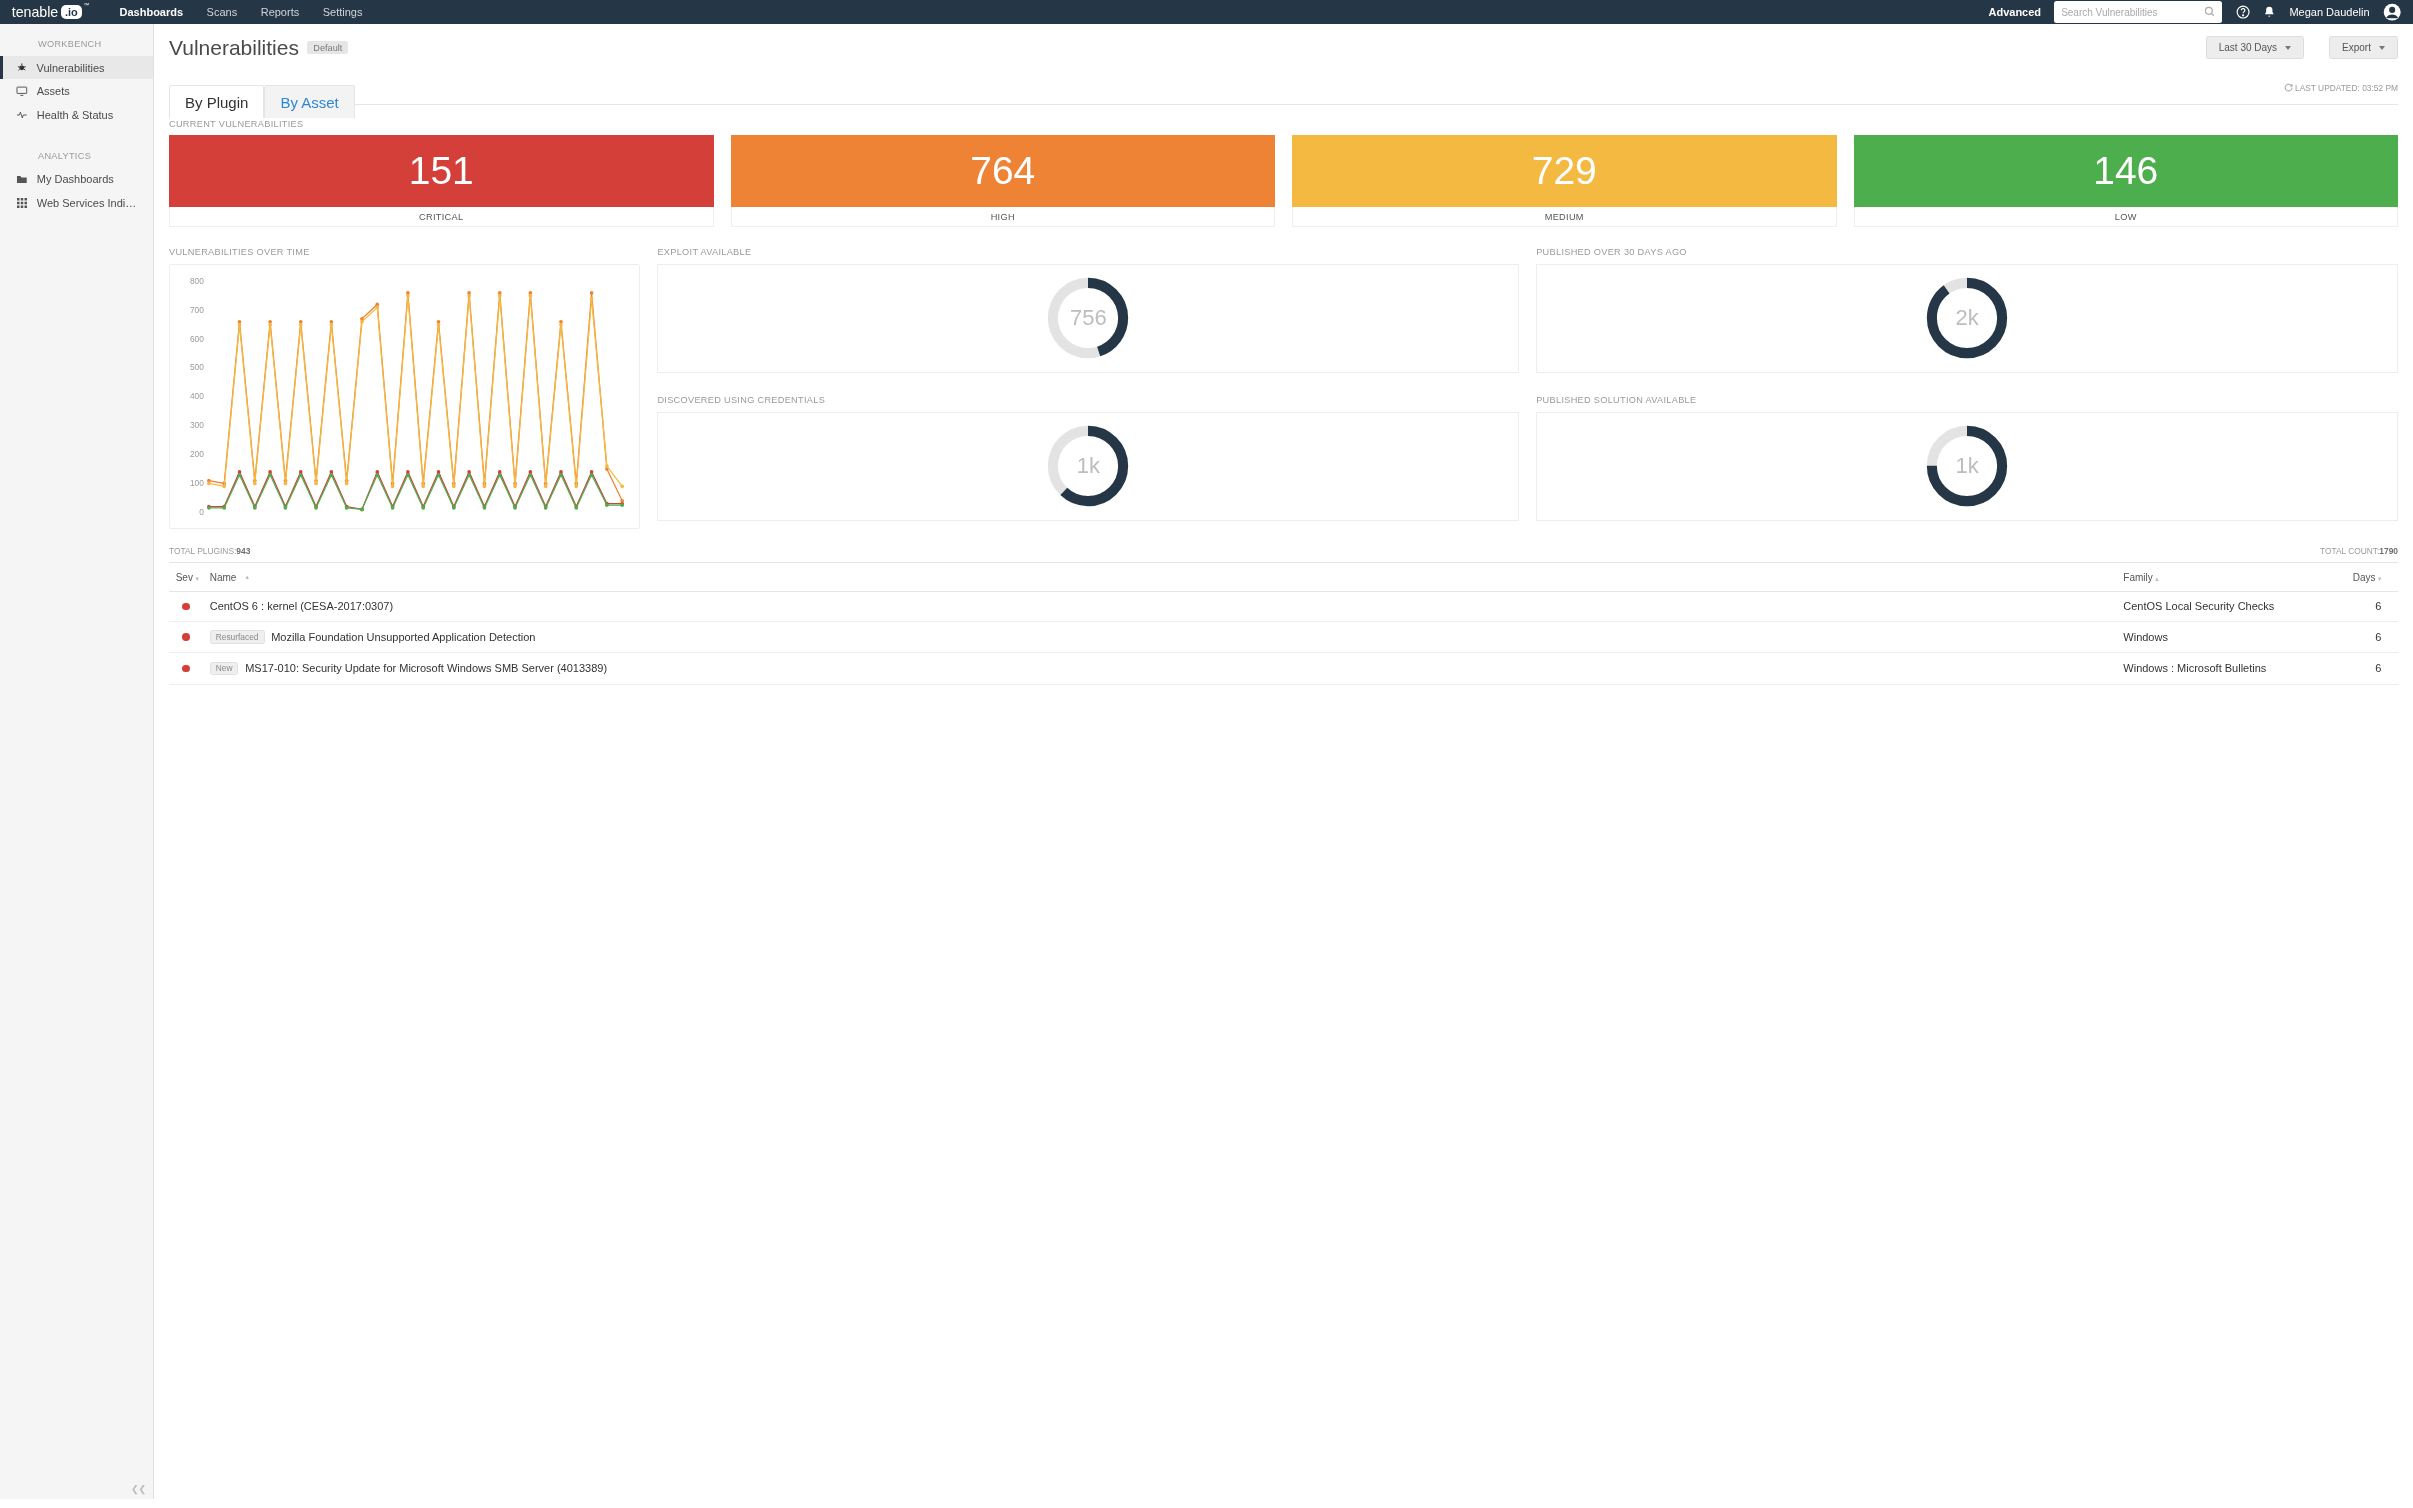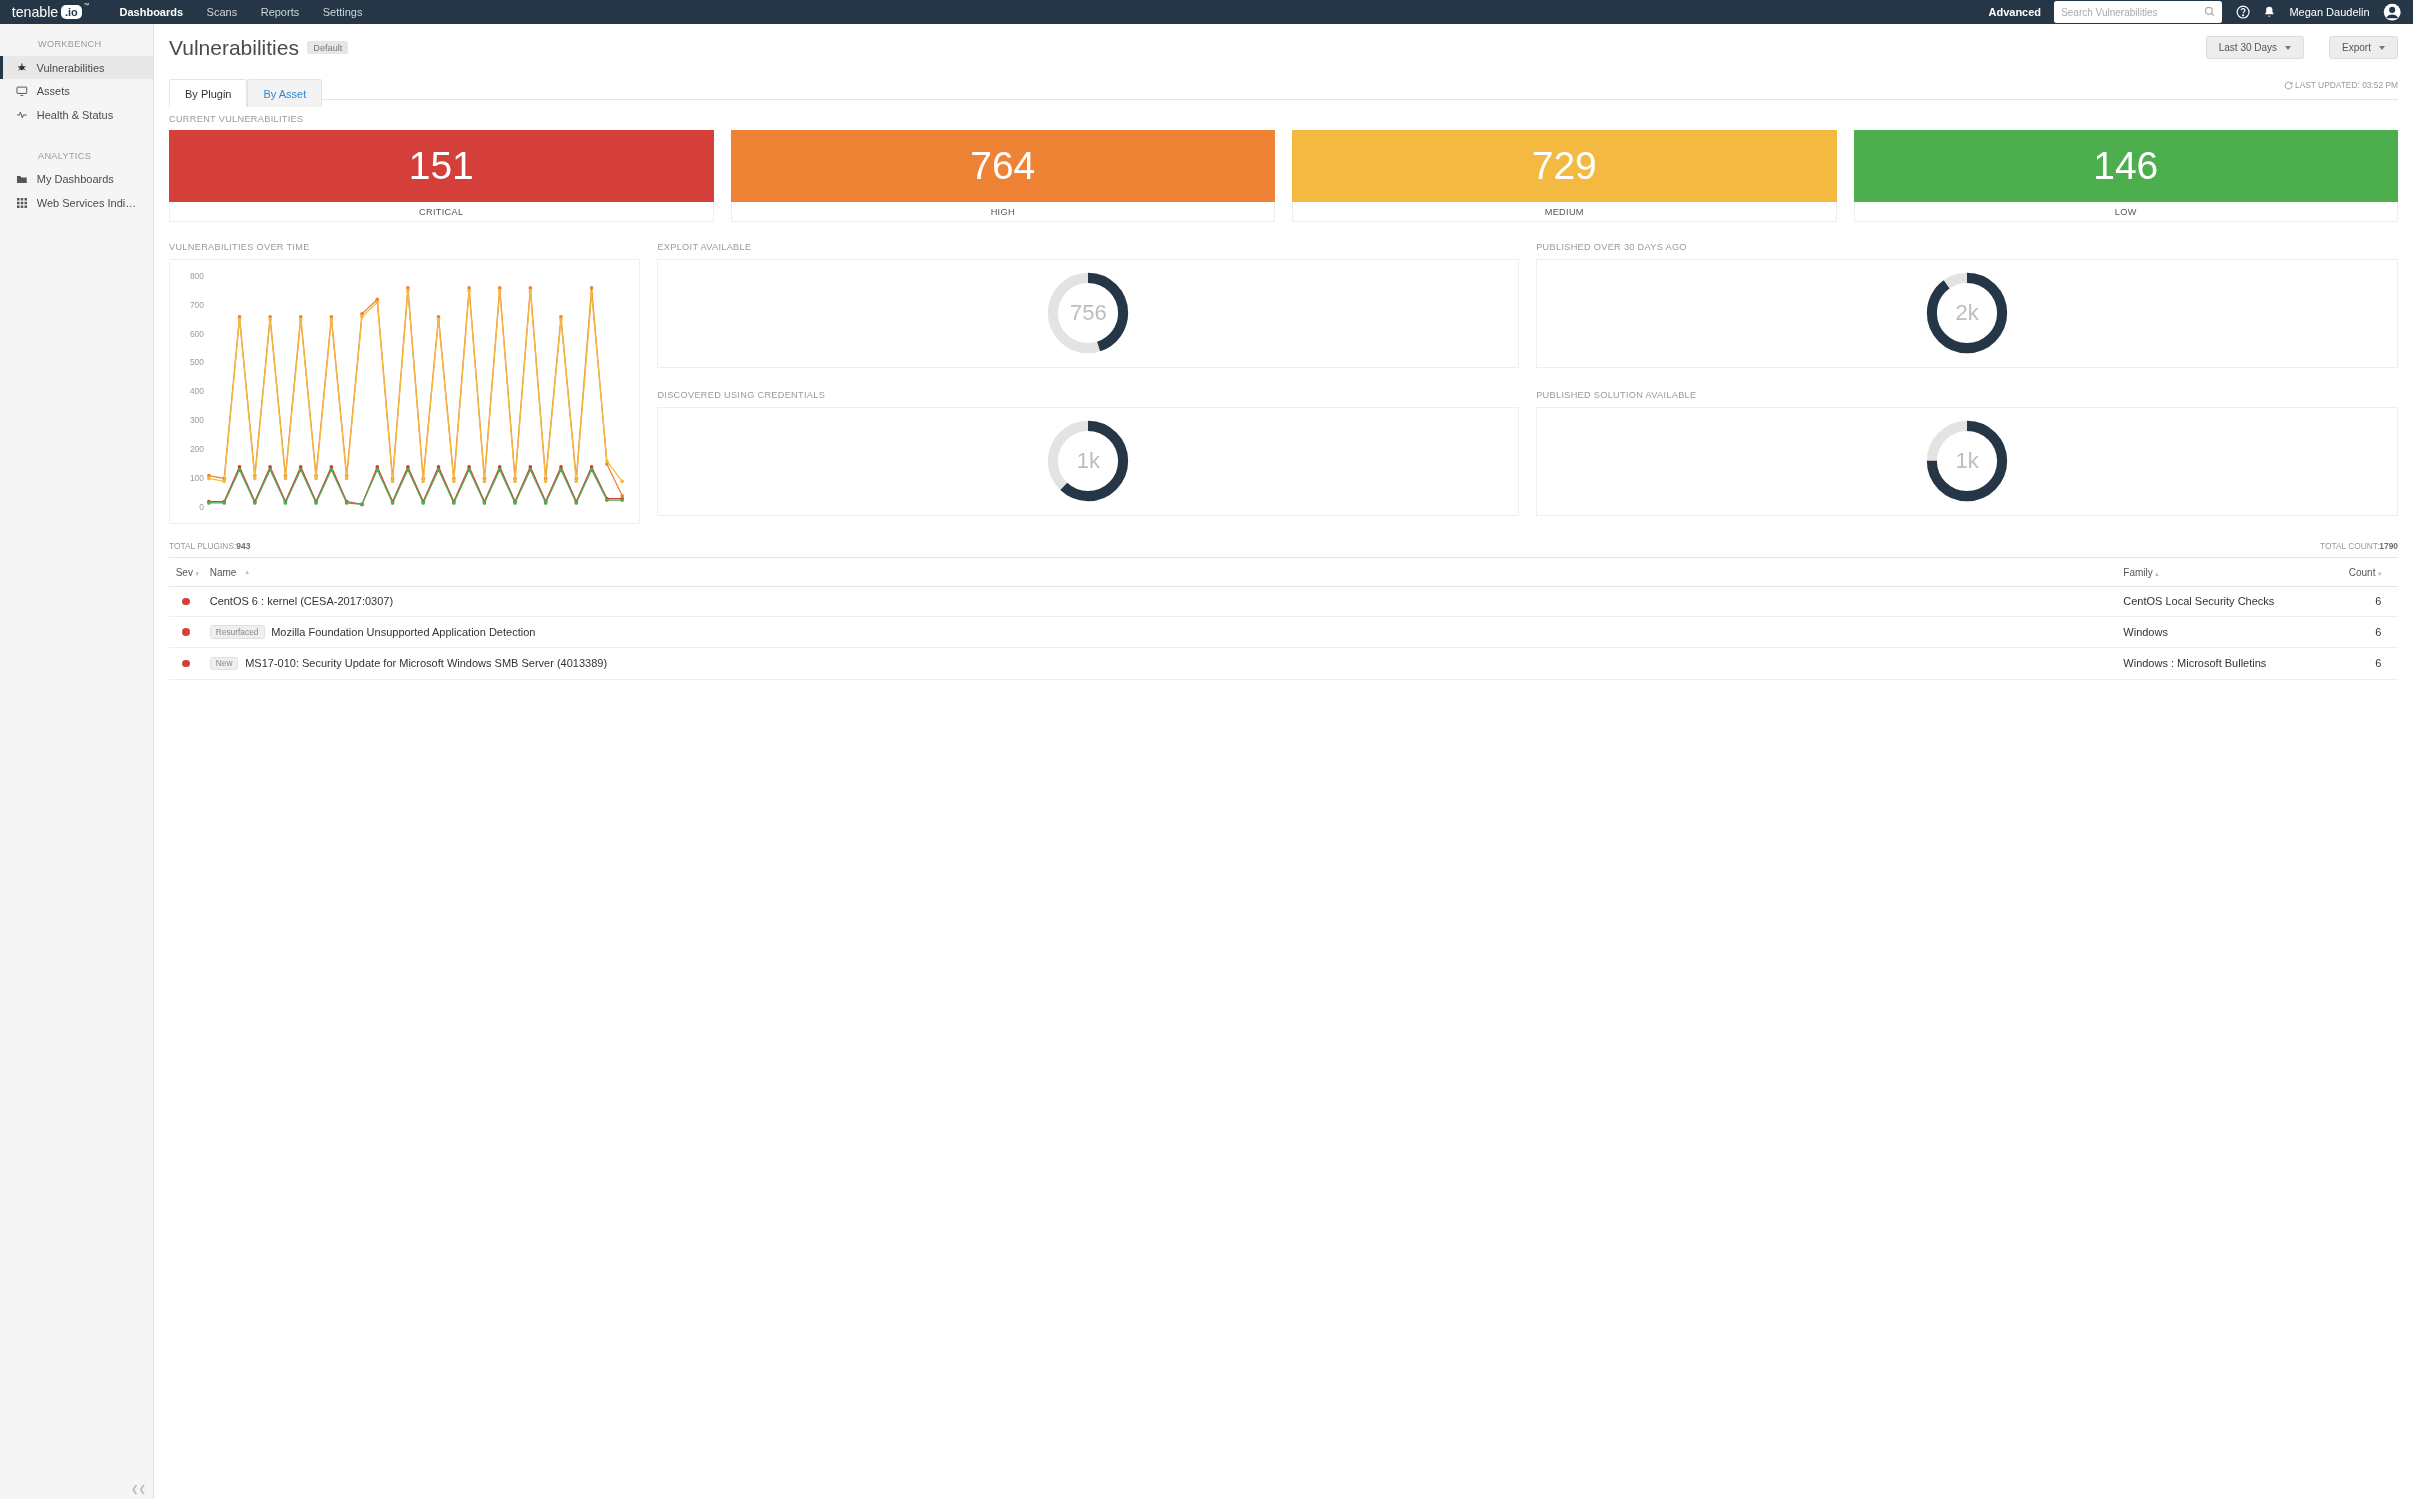--- a/index.html
+++ b/index.html
@@ -32,21 +32,21 @@
 
 .main { flex: 1; overflow: auto; padding: 11.7px 15px 34px 15px; }
 .page-header { display: flex; align-items: center; gap: 8.4px; margin-bottom: 11.7px; }
 .page-title { font-size: 21px; font-weight: 400; color: #4a4a4a; }
 .chip { background: #e6e6e6; color: #7a7a7a; border-radius: 2.5px; font-size: 9.2px; padding: 1.7px 5.9px; }
 .header-spacer { flex: 1; }
 .hdr-btn { background: #ededed; border: 0.8px solid #ddd; border-radius: 2.5px; padding: 5px 11.7px; font-size: 10px; color: #555; display: inline-flex; align-items: center; gap: 8.4px; cursor: pointer; }
 .caret-down { width: 0; height: 0; border-left: 3.4px solid transparent; border-right: 3.4px solid transparent; border-top: 4.2px solid #777; }
 
 .tabrow { display: flex; align-items: center; border-bottom: 0.8px solid #e5e5e5; margin-bottom: 13.4px; }
-.tab { padding: 7.5px 15px; font-size: 11px; border: 0.8px solid transparent; border-bottom: none; cursor: pointer; position: relative; top: 8px; }
+.tab { padding: 7.5px 15px; font-size: 15px; border: 0.8px solid transparent; border-bottom: none; cursor: pointer; position: relative; top: 14px; }
 .tab.active { border-color: #e5e5e5; background: #fff; color: #333; border-radius: 2.5px 2.5px 0 0; }
 .tab.inactive { background: #f3f3f3; color: #2e87d6; border-color: #e5e5e5; border-radius: 2.5px 2.5px 0 0; }
 .tabrow-spacer { flex: 1; }
 .last-updated { font-size: 8.4px; color: #9a9a9a; display: flex; align-items: center; gap: 2px; }
 
 .section-label { font-size: 9.2px; color: #9a9a9a; letter-spacing: 0.3px; margin-bottom: 6.7px; }
 .cards-row { display: flex; gap: 17px; margin-bottom: 20px; }
 .sev-card { flex: 1; text-align: center; }
 .sev-body { height: 72px; display: flex; align-items: center; justify-content: center; color: #fff; font-size: 39px; font-weight: 300; }
 .sev-foot { border: 0.8px solid #eee; border-top: none; padding: 4.2px 0; font-size: 9.2px; color: #555; letter-spacing: 0.3px; }
@@ -440,21 +440,21 @@
       <span class="num">1790</span>
     </div>
 
     <div class="table-head">
       <div class="col-sev"><span>Sev</span><span class="sort-caret">▾</span></div>
       <div class="col-name">
           <span>Name</span>
           <span class="sort-caret">▴</span>
         </div>
       <div class="col-family"><span>Family</span><span class="sort-caret">▴</span></div>
-      <div class="col-count"><span>Count</span><span class="sort-caret">▾</span></div>
+      <div class="col-count"><span>Days</span><span class="sort-caret">▾</span></div>
     </div>
     <div id="table-body">
         <div class="table-row">
           <div class="col-sev"><span class="sev-dot"></span></div>
           <div class="col-name">
             <span>CentOS 6 : kernel (CESA-2017:0307)</span>
           </div>
           <div class="col-family">CentOS Local Security Checks</div>
           <div class="col-count">6</div>
         </div>

